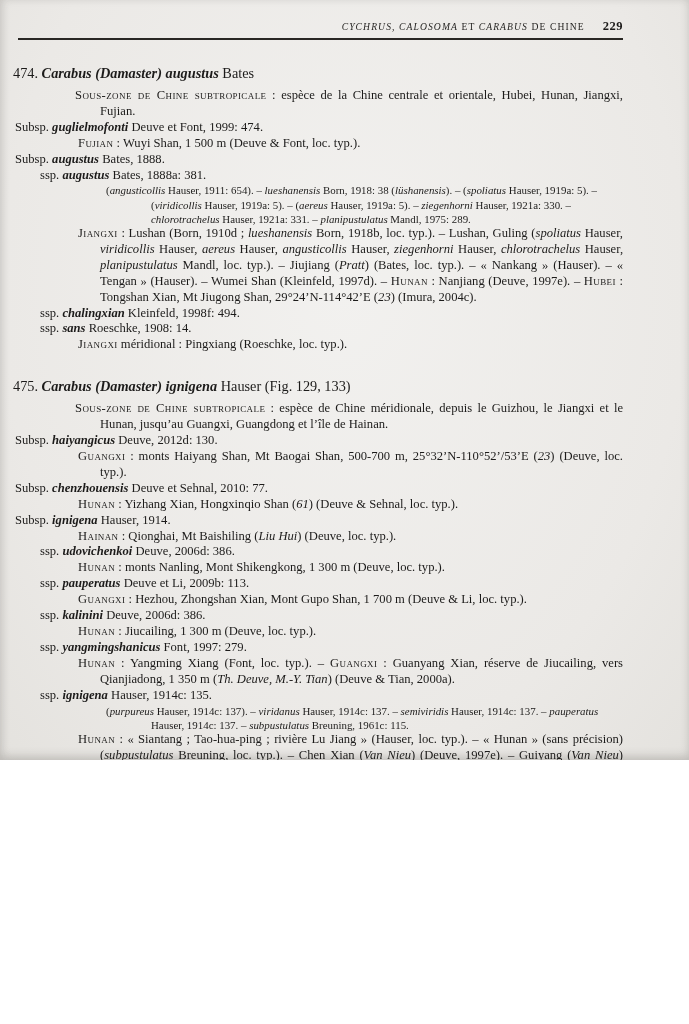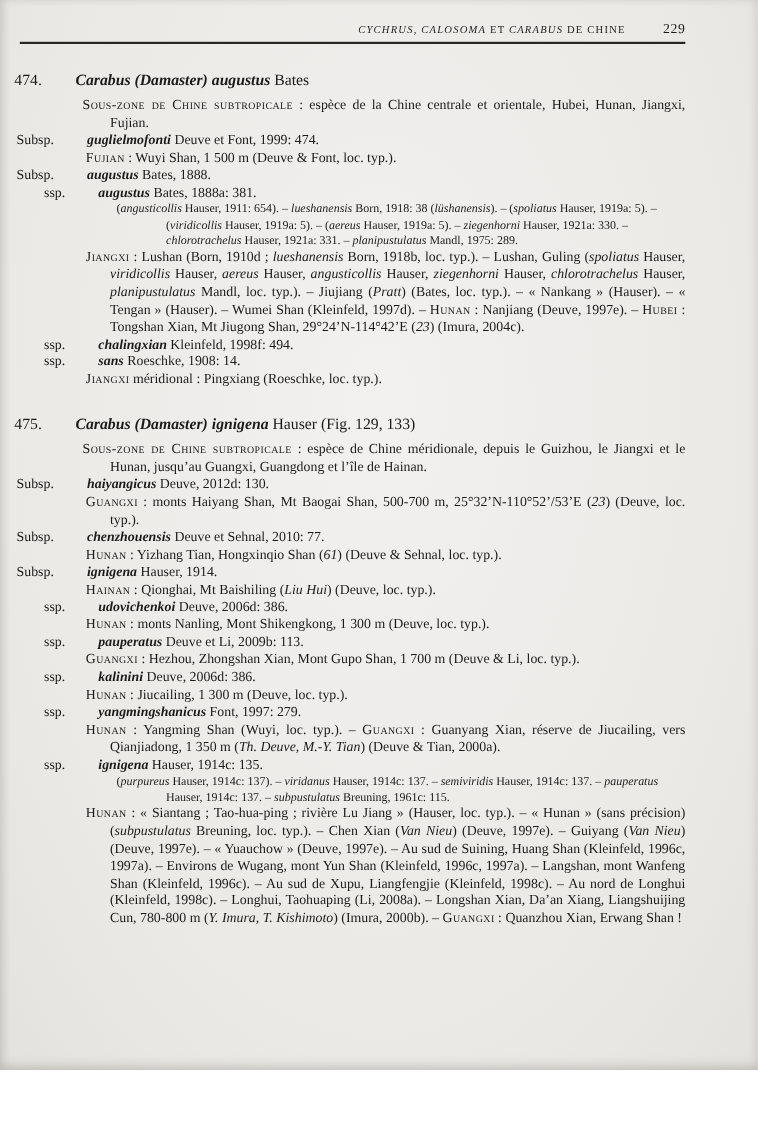--- a/index.html
+++ b/index.html
@@ -1,19 +1,19 @@
 <!DOCTYPE html>
 <html><head>
 <meta charset="utf-8">
 <style>
   html, body { margin: 0; padding: 0; }
   .page {
     position: relative;
     width: 689px;
-    height: 973px;
+    height: 760px;
     box-sizing: border-box;
     background: radial-gradient(ellipse at 50% 38%, #f2f1ef 0%, #ebe9e6 70%, #e4e2de 100%);
     box-shadow: inset 0 -4px 10px rgba(60,55,50,.18), inset 3px 0 8px rgba(60,55,50,.07);
     font-family: "Liberation Serif", "DejaVu Serif", serif;
     color: #1c1b1a;
     overflow: hidden;
   }
   .header {
     display: flex;
     justify-content: flex-end;
@@ -22,23 +22,22 @@
     padding: 19px 66px 0 18px;
   }
   .running-title {
     font-size: 9.6px;
     letter-spacing: 1.1px;
     color: #262523;
     white-space: nowrap;
   }
   .pagenum {
     font-size: 12.5px;
-    font-weight: normal;
+    font-weight: bold;
     letter-spacing: .5px;
-    margin-left: 16px;
   }
   .rule {
     height: 2px;
     background: #292724;
     margin: 4px 66px 0 18px;
   }
   .page-body { padding: 0 66px 0 0; }
   .blk {
     margin: 0;
     font-size: 12.6px;
@@ -65,21 +64,21 @@
     line-height: 14.2px;
   }
   .region {
     margin-left: 78px;
     padding-left: 22px;
     text-indent: -22px;
     text-align: justify;
   }
   .seg-p  { }
   .seg-i  { font-style: italic; }
-  .seg-bi { font-weight: bold; font-style: italic; margin-left: 27px; }
+  .seg-bi { font-weight: bold; font-style: italic; }
   .seg-sc { font-variant: small-caps; letter-spacing: .4px; }
   .seg-hi { font-style: italic; }
 </style>
 </head>
 <body>
 
 <div class="page">
   <div class="header">
     <span class="running-title"><span class="seg-hi">CYCHRUS, CALOSOMA</span><span class="seg-p"> ET </span><span class="seg-hi">CARABUS</span><span class="seg-p"> DE CHINE</span></span>
     <span class="pagenum">229</span>
@@ -95,28 +94,28 @@
       <p class="blk syn"><span class="seg-p">(</span><span class="seg-i">angusticollis</span><span class="seg-p"> Hauser, 1911: 654). – </span><span class="seg-i">lueshanensis</span><span class="seg-p"> Born, 1918: 38 (</span><span class="seg-i">lüshanensis</span><span class="seg-p">). – (</span><span class="seg-i">spoliatus</span><span class="seg-p"> Hauser, 1919a: 5). – (</span><span class="seg-i">viridicollis</span><span class="seg-p"> Hauser, 1919a: 5). – (</span><span class="seg-i">aereus</span><span class="seg-p"> Hauser, 1919a: 5). – </span><span class="seg-i">ziegenhorni</span><span class="seg-p"> Hauser, 1921a: 330. – </span><span class="seg-i">chlorotrachelus</span><span class="seg-p"> Hauser, 1921a: 331. – </span><span class="seg-i">planipustulatus</span><span class="seg-p"> Mandl, 1975: 289.</span></p>
       <p class="blk region"><span class="seg-sc">Jiangxi</span><span class="seg-p"> : Lushan (Born, 1910d ; </span><span class="seg-i">lueshanensis</span><span class="seg-p"> Born, 1918b, loc. typ.). – Lushan, Guling (</span><span class="seg-i">spoliatus</span><span class="seg-p"> Hauser, </span><span class="seg-i">viridicollis</span><span class="seg-p"> Hauser, </span><span class="seg-i">aereus</span><span class="seg-p"> Hauser, </span><span class="seg-i">angusticollis</span><span class="seg-p"> Hauser, </span><span class="seg-i">ziegenhorni</span><span class="seg-p"> Hauser, </span><span class="seg-i">chlorotrachelus</span><span class="seg-p"> Hauser, </span><span class="seg-i">planipustulatus</span><span class="seg-p"> Mandl, loc. typ.). – Jiujiang (</span><span class="seg-i">Pratt</span><span class="seg-p">) (Bates, loc. typ.). – « Nankang » (Hauser). – « Tengan » (Hauser). – Wumei Shan (Kleinfeld, 1997d). – </span><span class="seg-sc">Hunan</span><span class="seg-p"> : Nanjiang (Deuve, 1997e). – </span><span class="seg-sc">Hubei</span><span class="seg-p"> : Tongshan Xian, Mt Jiugong Shan, 29°24’N-114°42’E (</span><span class="seg-i">23</span><span class="seg-p">) (Imura, 2004c).</span></p>
       <p class="blk ssp"><span class="seg-p">ssp. </span><span class="seg-bi">chalingxian</span><span class="seg-p"> Kleinfeld, 1998f: 494.</span></p>
       <p class="blk ssp"><span class="seg-p">ssp. </span><span class="seg-bi">sans</span><span class="seg-p"> Roeschke, 1908: 14.</span></p>
       <p class="blk region"><span class="seg-sc">Jiangxi</span><span class="seg-p"> méridional : Pingxiang (Roeschke, loc. typ.).</span></p>
       <p class="blk heading"><span class="seg-p">475. </span><span class="seg-bi">Carabus (Damaster) ignigena</span><span class="seg-p"> Hauser (Fig. 129, 133)</span></p>
       <p class="blk souszone"><span class="seg-sc">Sous-zone de Chine subtropicale</span><span class="seg-p"> : espèce de Chine méridionale, depuis le Guizhou, le Jiangxi et le Hunan, jusqu’au Guangxi, Guangdong et l’île de Hainan.</span></p>
       <p class="blk subsp"><span class="seg-p">Subsp. </span><span class="seg-bi">haiyangicus</span><span class="seg-p"> Deuve, 2012d: 130.</span></p>
       <p class="blk region"><span class="seg-sc">Guangxi</span><span class="seg-p"> : monts Haiyang Shan, Mt Baogai Shan, 500-700 m, 25°32’N-110°52’/53’E (</span><span class="seg-i">23</span><span class="seg-p">) (Deuve, loc. typ.).</span></p>
       <p class="blk subsp"><span class="seg-p">Subsp. </span><span class="seg-bi">chenzhouensis</span><span class="seg-p"> Deuve et Sehnal, 2010: 77.</span></p>
-      <p class="blk region"><span class="seg-sc">Hunan</span><span class="seg-p"> : Yizhang Tian, Hongxinqio Shan (</span><span class="seg-i">61</span><span class="seg-p">) (Deuve &amp; Sehnal, loc. typ.).</span></p>
+      <p class="blk region"><span class="seg-sc">Hunan</span><span class="seg-p"> : Yizhang Xian, Hongxinqio Shan (</span><span class="seg-i">61</span><span class="seg-p">) (Deuve &amp; Sehnal, loc. typ.).</span></p>
       <p class="blk subsp"><span class="seg-p">Subsp. </span><span class="seg-bi">ignigena</span><span class="seg-p"> Hauser, 1914.</span></p>
       <p class="blk region"><span class="seg-sc">Hainan</span><span class="seg-p"> : Qionghai, Mt Baishiling (</span><span class="seg-i">Liu Hui</span><span class="seg-p">) (Deuve, loc. typ.).</span></p>
       <p class="blk ssp"><span class="seg-p">ssp. </span><span class="seg-bi">udovichenkoi</span><span class="seg-p"> Deuve, 2006d: 386.</span></p>
       <p class="blk region"><span class="seg-sc">Hunan</span><span class="seg-p"> : monts Nanling, Mont Shikengkong, 1 300 m (Deuve, loc. typ.).</span></p>
       <p class="blk ssp"><span class="seg-p">ssp. </span><span class="seg-bi">pauperatus</span><span class="seg-p"> Deuve et Li, 2009b: 113.</span></p>
       <p class="blk region"><span class="seg-sc">Guangxi</span><span class="seg-p"> : Hezhou, Zhongshan Xian, Mont Gupo Shan, 1 700 m (Deuve &amp; Li, loc. typ.).</span></p>
       <p class="blk ssp"><span class="seg-p">ssp. </span><span class="seg-bi">kalinini</span><span class="seg-p"> Deuve, 2006d: 386.</span></p>
       <p class="blk region"><span class="seg-sc">Hunan</span><span class="seg-p"> : Jiucailing, 1 300 m (Deuve, loc. typ.).</span></p>
       <p class="blk ssp"><span class="seg-p">ssp. </span><span class="seg-bi">yangmingshanicus</span><span class="seg-p"> Font, 1997: 279.</span></p>
-      <p class="blk region"><span class="seg-sc">Hunan</span><span class="seg-p"> : Yangming Shan (Wuyi, loc. typ.). – </span><span class="seg-sc">Guangxi</span><span class="seg-p"> : Guanyang Xian, réserve de Jiucailing, vers Qianjiadong, 1 350 m (</span><span class="seg-i">Th. Deuve, M.-Y. Tian</span><span class="seg-p">) (Deuve &amp; Tian, 2000a).</span></p>
+      <p class="blk region"><span class="seg-sc">Hunan</span><span class="seg-p"> : Yangming Xiang (Font, loc. typ.). – </span><span class="seg-sc">Guangxi</span><span class="seg-p"> : Guanyang Xian, réserve de Jiucailing, vers Qianjiadong, 1 350 m (</span><span class="seg-i">Th. Deuve, M.-Y. Tian</span><span class="seg-p">) (Deuve &amp; Tian, 2000a).</span></p>
       <p class="blk ssp"><span class="seg-p">ssp. </span><span class="seg-bi">ignigena</span><span class="seg-p"> Hauser, 1914c: 135.</span></p>
       <p class="blk syn"><span class="seg-p">(</span><span class="seg-i">purpureus</span><span class="seg-p"> Hauser, 1914c: 137). – </span><span class="seg-i">viridanus</span><span class="seg-p"> Hauser, 1914c: 137. – </span><span class="seg-i">semiviridis</span><span class="seg-p"> Hauser, 1914c: 137. – </span><span class="seg-i">pauperatus</span><span class="seg-p"> Hauser, 1914c: 137. – </span><span class="seg-i">subpustulatus</span><span class="seg-p"> Breuning, 1961c: 115.</span></p>
       <p class="blk region"><span class="seg-sc">Hunan</span><span class="seg-p"> : « Siantang ; Tao-hua-ping ; rivière Lu Jiang » (Hauser, loc. typ.). – « Hunan » (sans précision) (</span><span class="seg-i">subpustulatus</span><span class="seg-p"> Breuning, loc. typ.). – Chen Xian (</span><span class="seg-i">Van Nieu</span><span class="seg-p">) (Deuve, 1997e). – Guiyang (</span><span class="seg-i">Van Nieu</span><span class="seg-p">) (Deuve, 1997e). – « Yuauchow » (Deuve, 1997e). – Au sud de Suining, Huang Shan (Kleinfeld, 1996c, 1997a). – Environs de Wugang, mont Yun Shan (Kleinfeld, 1996c, 1997a). – Langshan, mont Wanfeng Shan (Kleinfeld, 1996c). – Au sud de Xupu, Liangfengjie (Kleinfeld, 1998c). – Au nord de Longhui (Kleinfeld, 1998c). – Longhui, Taohuaping (Li, 2008a). – Longshan Xian, Da’an Xiang, Liangshuijing Cun, 780-800 m (</span><span class="seg-i">Y. Imura, T. Kishimoto</span><span class="seg-p">) (Imura, 2000b). – </span><span class="seg-sc">Guangxi</span><span class="seg-p"> : Quanzhou Xian, Erwang Shan !</span></p>
     </div>
 </div>
 
 </body></html>

